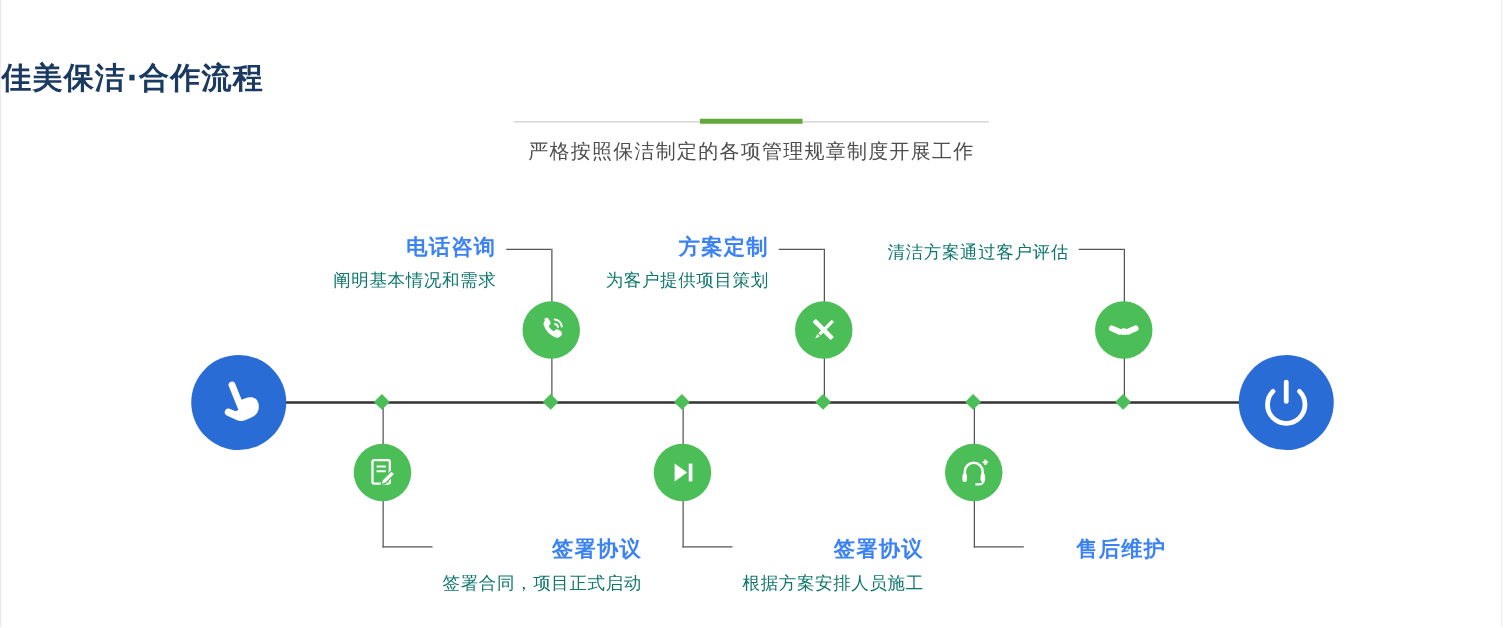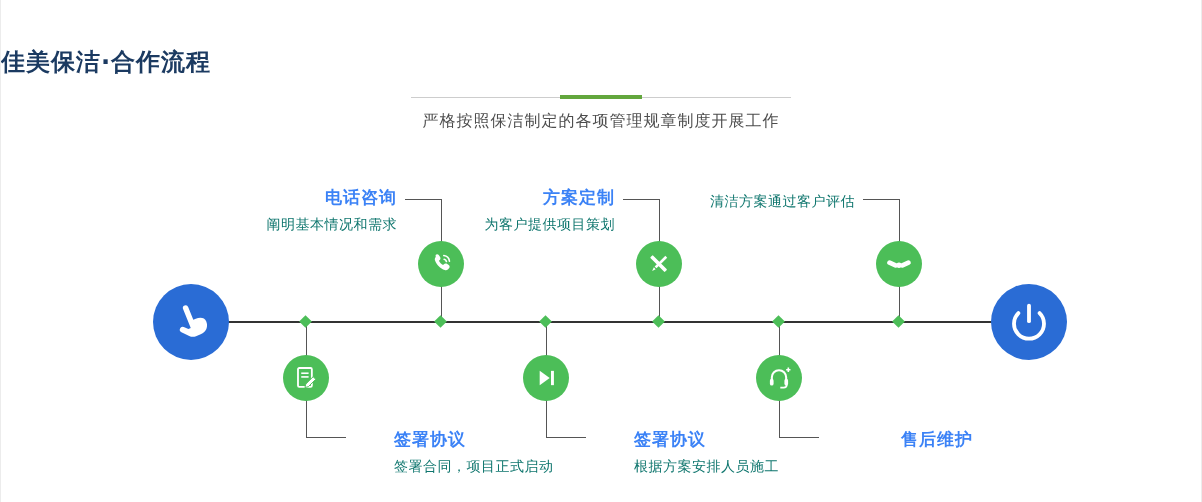--- a/index.html
+++ b/index.html
@@ -25,21 +25,21 @@
   .hline{position:absolute;height:1px;background:#555;}
   .endpoint{position:absolute;width:76px;height:76px;border-radius:50%;background:var(--blue);
             display:flex;align-items:center;justify-content:center;}
   .endpoint svg{width:40px;height:40px;}
   .node{position:absolute;width:46px;height:46px;border-radius:50%;background:var(--green);
         display:flex;align-items:center;justify-content:center;}
   .node svg{width:26px;height:26px;}
   .diamond{position:absolute;width:9px;height:9px;background:var(--green);transform:rotate(45deg);}
   .step-label{position:absolute;white-space:nowrap;}
   .top-label{text-align:right;}
-  .bottom-label{text-align:left;margin-left:40px;}
+  .bottom-label{text-align:right;}
   .step-title{font-size:17px;font-weight:bold;color:#3b82f6;letter-spacing:1px;}
   .step-desc{font-size:14px;color:#0f766e;margin-top:7px;letter-spacing:0.5px;}
 </style>
 </head>
 <body>
 
 <div class="canvas">
 
   <h1 class="title">佳美保洁·合作流程</h1>
   <div class="divider">

